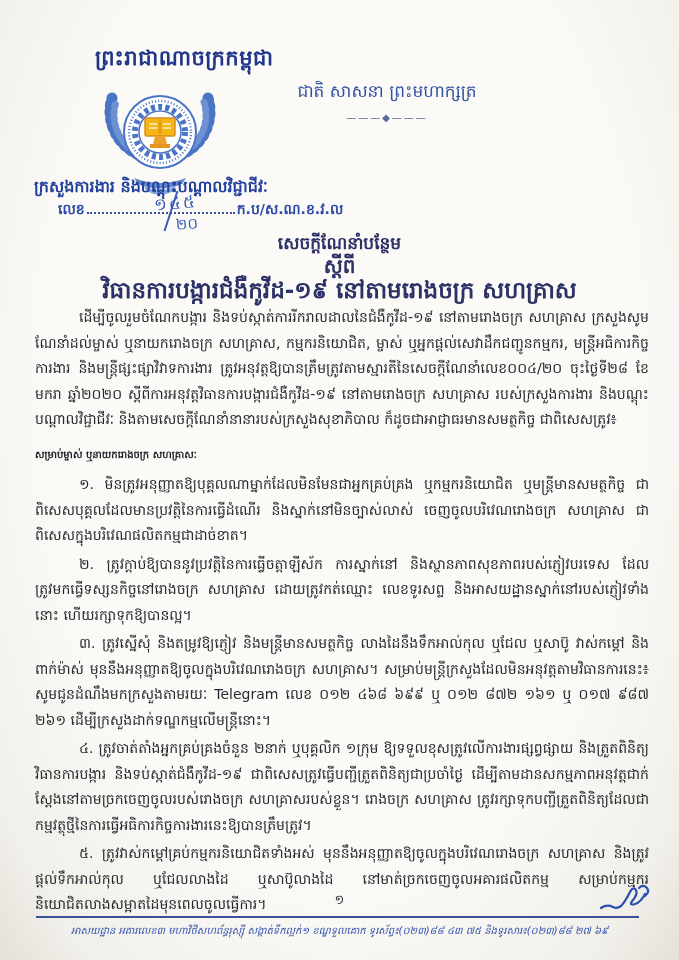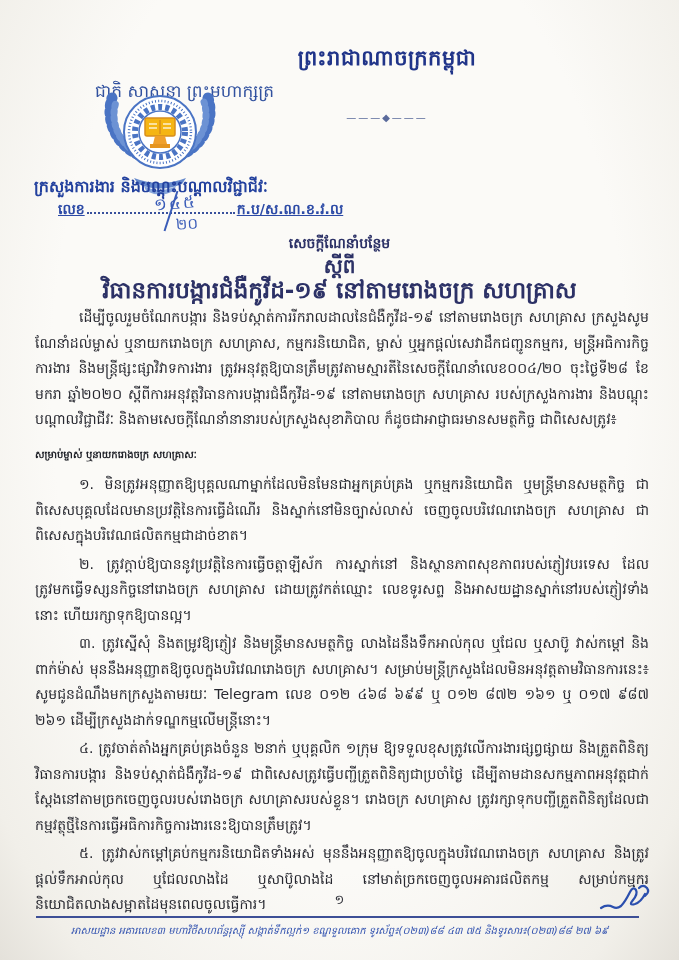--- a/index.html
+++ b/index.html
@@ -13,27 +13,28 @@
     margin: 0 auto;
     overflow: hidden;
     background:
       radial-gradient(ellipse at 50% 40%, #fbfaf7 60%, #f1efe9 88%, #e4e1da 100%);
     color: #2c2e38;
   }
 
   
   .kingdom {
     position: absolute; top: 44px; left: 95px; right: 0;
-    text-align: center;
+    text-align: left;
     font-size: 21px; font-weight: bold;
     color: #203489;
     letter-spacing: .5px;
   }
   .motto {
     position: absolute; top: 80px; left: 95px; right: 0;
+    text-align: center;
     font-size: 17px;
     color: #31519f;
   }
   .separator {
     position: absolute; top: 112px; left: 95px; right: 0;
     text-align: center;
     font-size: 10px;
     color: #5a6a9b;
     letter-spacing: 2px;
   }
@@ -44,21 +45,20 @@
   
   .ministry-name {
     position: absolute; left: 34px; top: 176px;
     font-size: 16px; font-weight: bold;
     color: #23419e;
   }
   .number-line {
     position: absolute; left: 58px; top: 200px;
     font-size: 14px; color: #2c4aa6; font-weight: bold;
     white-space: nowrap;
-    text-decoration: underline;
   }
   .dots {
     display: inline-block; width: 148px; height: 13px;
     border-bottom: 2px dotted #38509c;
     margin: 0 2px;
   }
   .hand-num {
     position: absolute; left: 96px; top: -8px;
     font-size: 17px; color: #3a5cb8;
     transform: rotate(-5deg);
@@ -78,21 +78,21 @@
     transform: rotate(18deg);
   }
 
   
   .doc-title {
     position: absolute; top: 231px; left: 0; right: 0;
     text-align: center;
     color: #2c3166;
     font-weight: bold;
   }
-  .doc-title .t1 { font-size: 14px; line-height: 24px; }
+  .doc-title .t1 { font-size: 17px; line-height: 24px; }
   .doc-title .t2 { font-size: 20px; line-height: 23px; }
   .doc-title .t3 { font-size: 23px; line-height: 25px; }
 
   
   .body-text {
     position: absolute; top: 305px; left: 35px; right: 30px;
     font-size: 14px;
     line-height: 25.5px;
     text-align: justify;
     color: #26272f;

